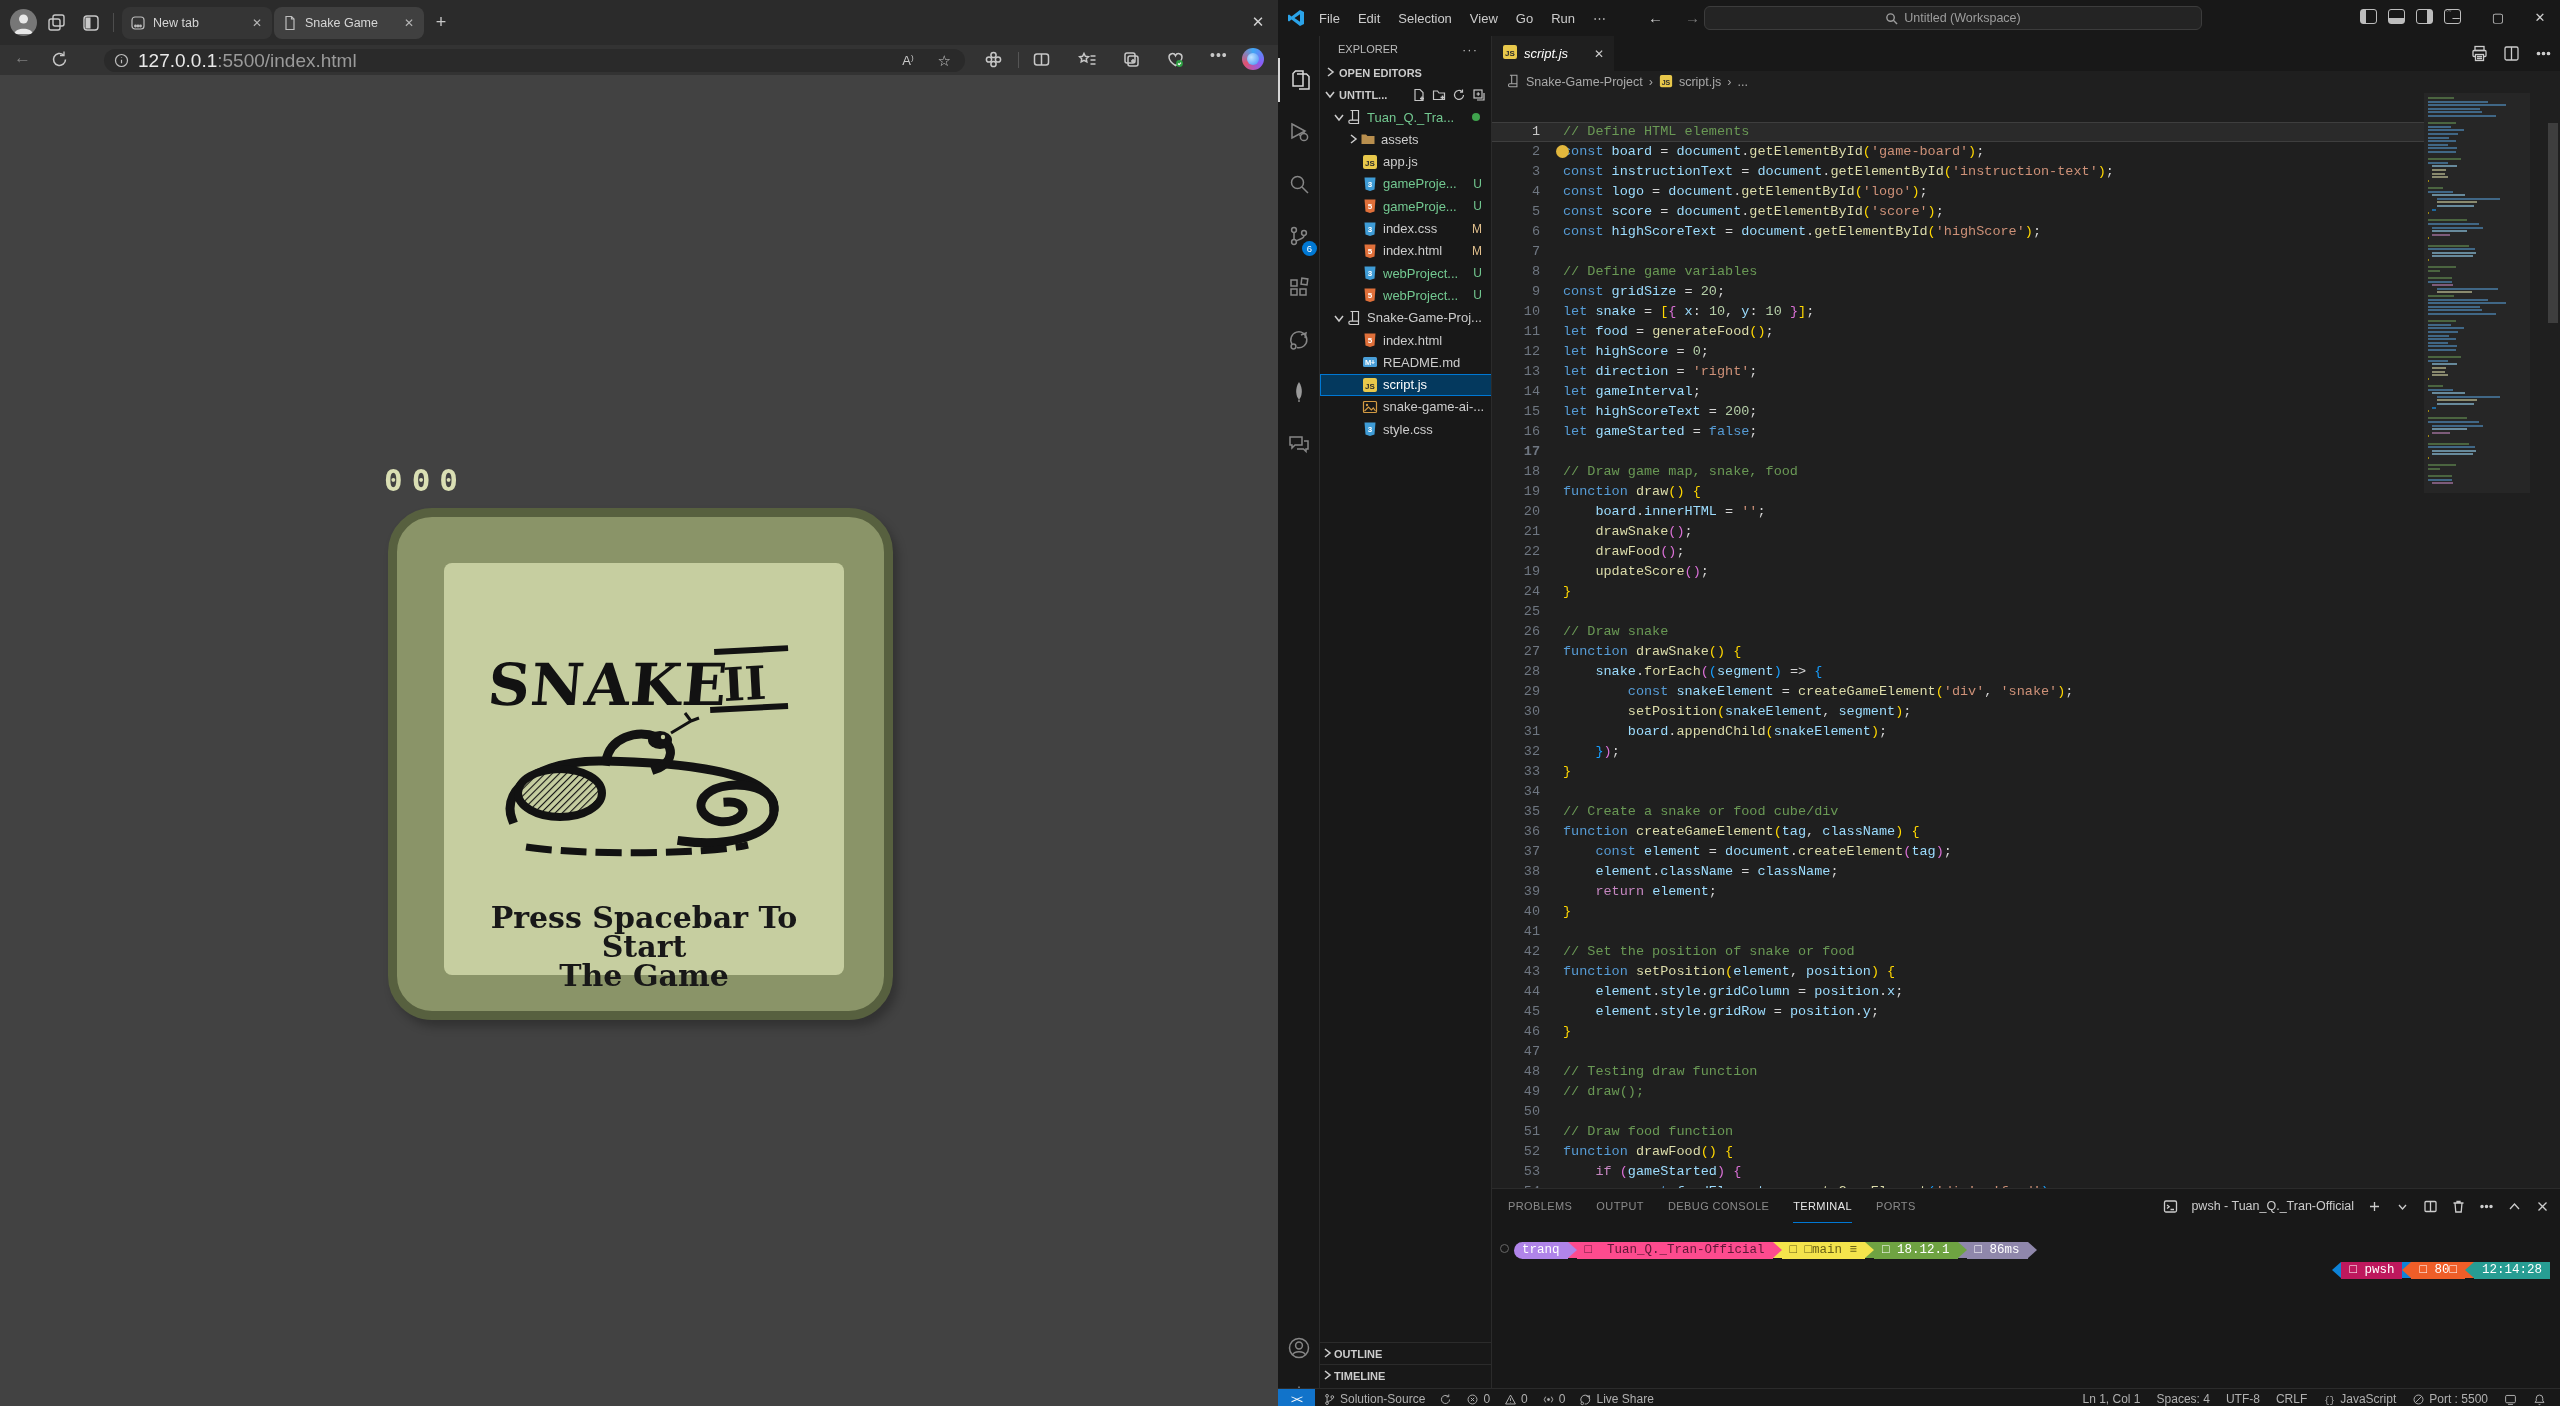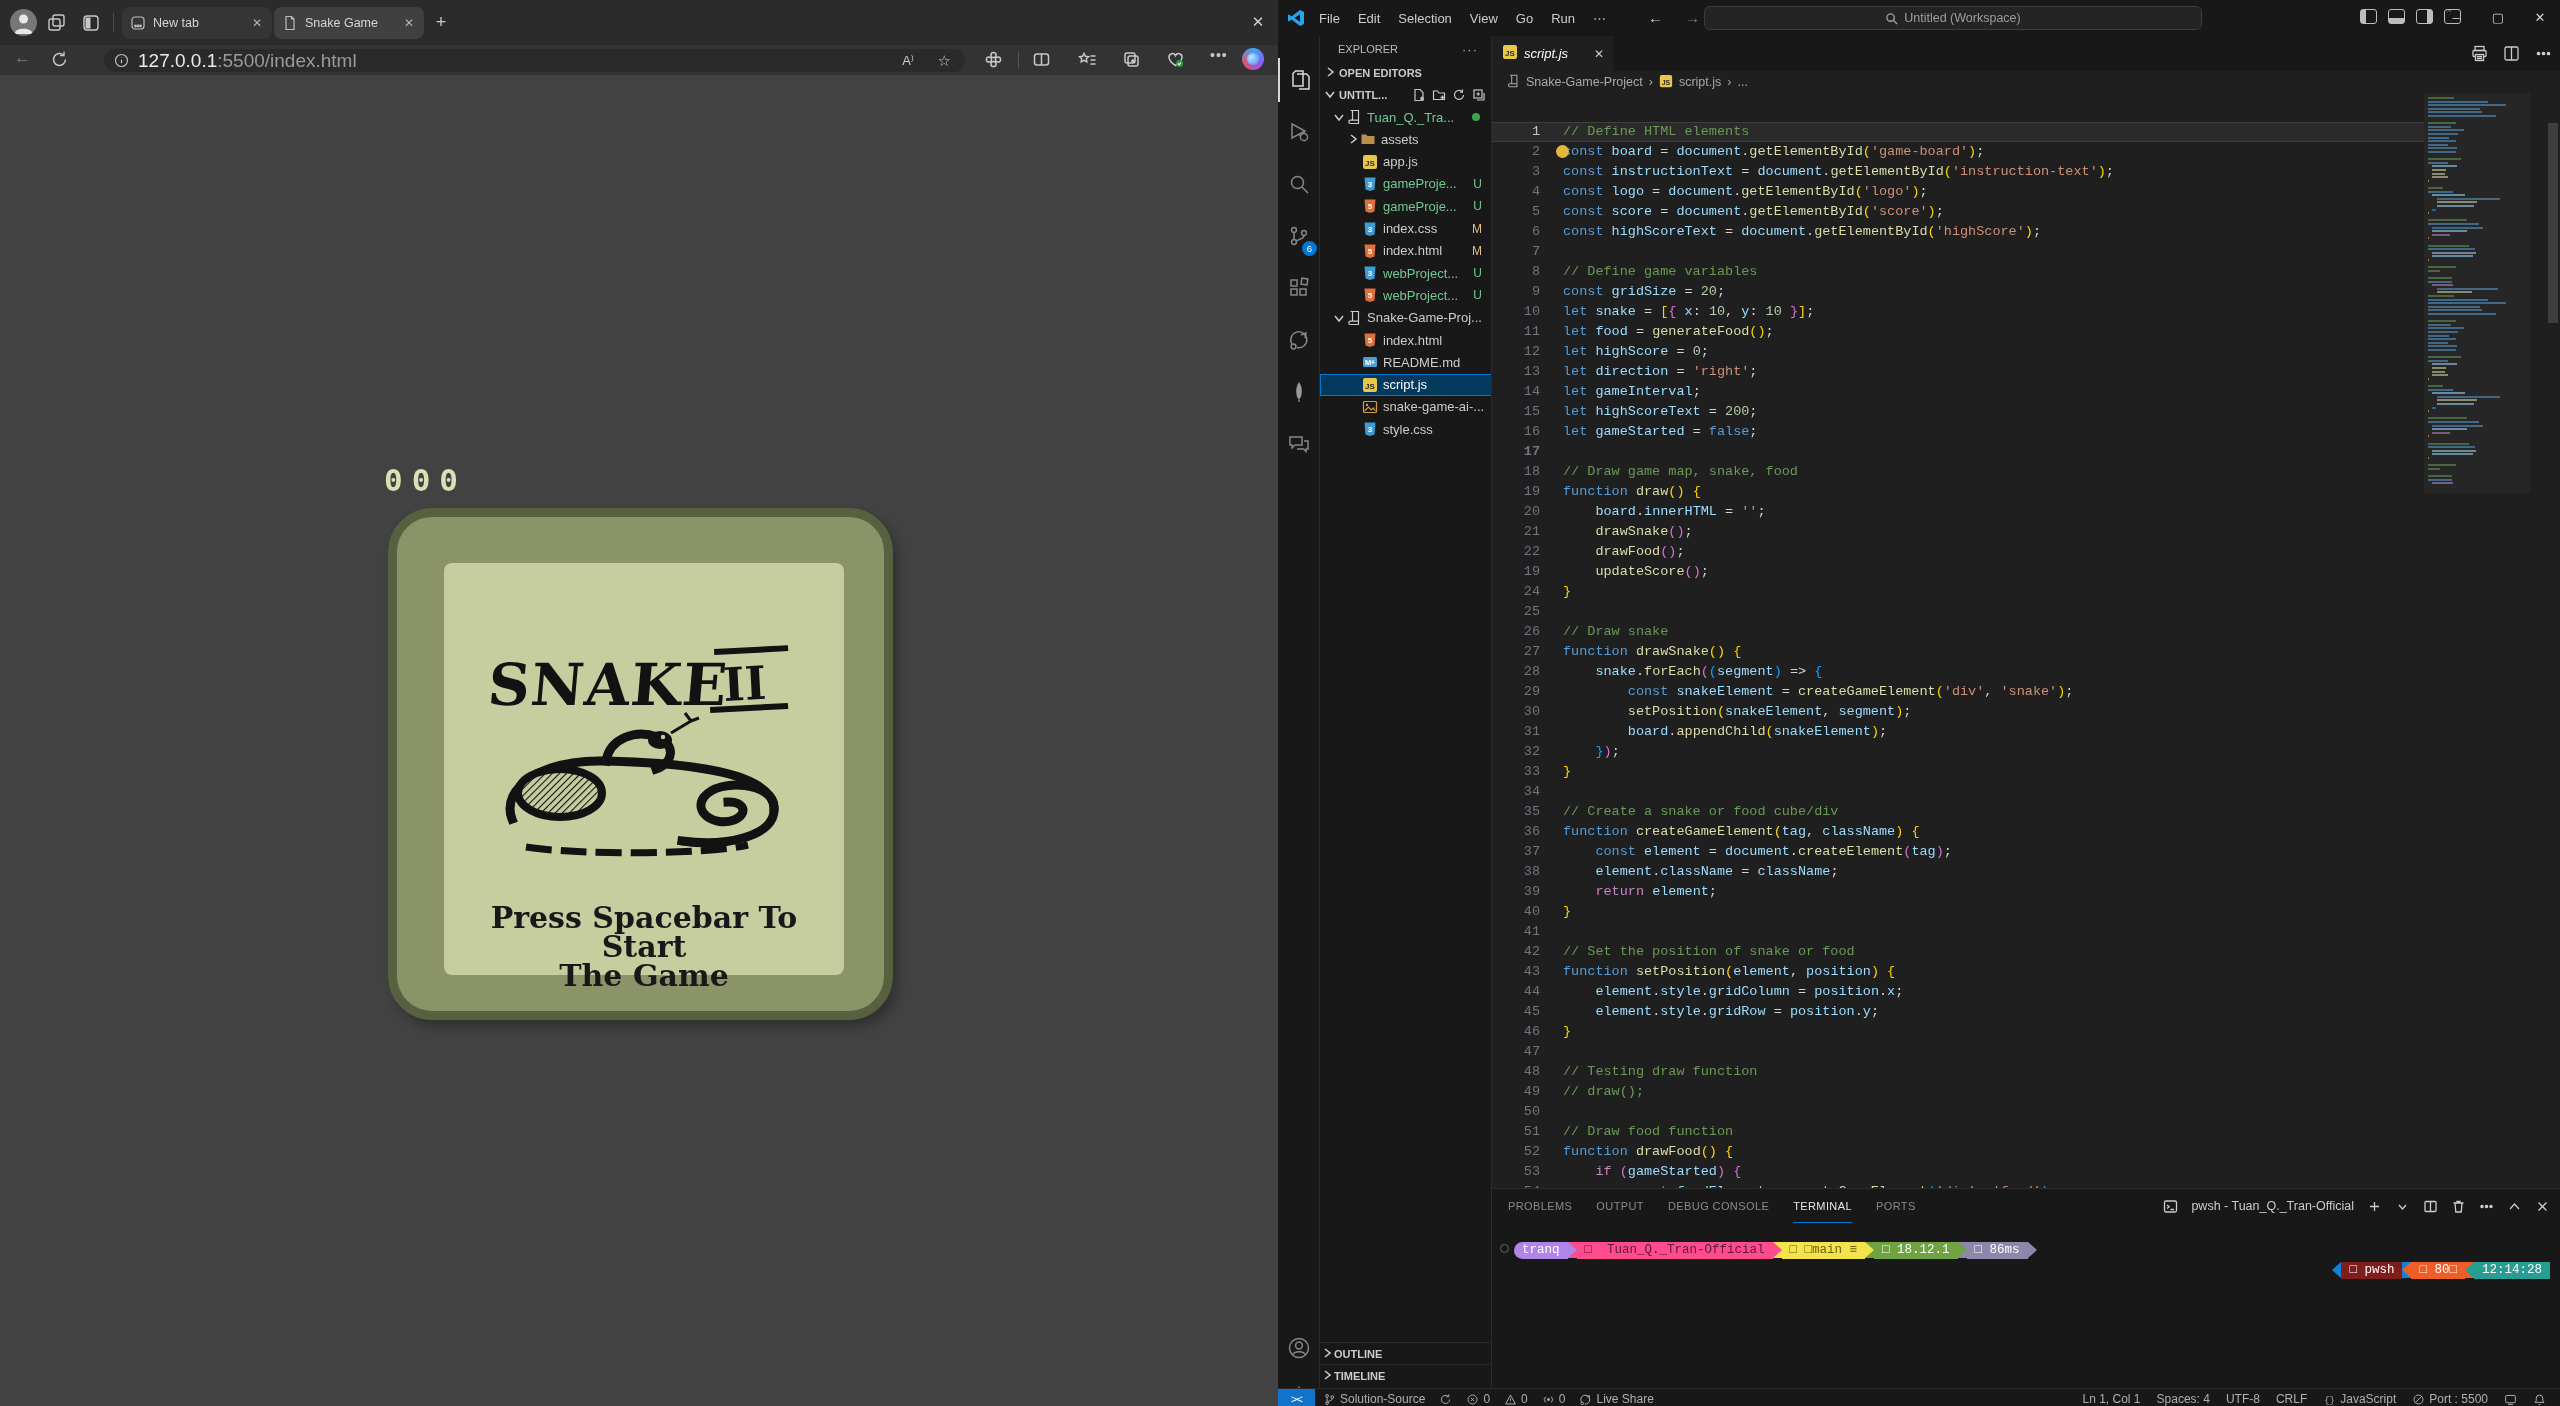--- a/index.html
+++ b/index.html
@@ -892,21 +892,21 @@
             <span class="parrow" style="border-left: 9px solid rgb(253, 75, 142); background: rgb(244, 228, 76);"></span>
             <span class="seg" style="background: rgb(244, 228, 76); color: rgb(107, 98, 23);">□ □main ≡</span>
             <span class="parrow" style="border-left: 9px solid rgb(244, 228, 76); background: rgb(111, 163, 66);"></span>
             <span class="seg" style="background: rgb(111, 163, 66); color: rgb(255, 255, 255);">□ 18.12.1</span>
             <span class="parrow" style="border-left: 9px solid rgb(111, 163, 66); background: rgb(143, 135, 171);"></span>
             <span class="seg" style="background: rgb(143, 135, 171); color: rgb(255, 255, 255);">□ 86ms</span>
             <span class="parrow" style="border-left: 9px solid rgb(143, 135, 171);"></span>
           </div>
         <div class="tline right" id="t-line2" style="top:46px">
             <span class="parrow" style="border-right: 9px solid rgb(13, 131, 216);"></span>
-            <span class="seg" style="background: #7f1d1d; color: rgb(255, 255, 255);">□ pwsh</span>
+            <span class="seg" style="background: #be185d; color: rgb(255, 255, 255);">□ pwsh</span>
             <span class="parrow" style="border-right: 9px solid rgb(239, 94, 40); background: rgb(13, 131, 216);"></span>
             <span class="seg" style="background: rgb(239, 94, 40); color: rgb(255, 255, 255);">□ 80□</span>
             <span class="parrow" style="border-right: 9px solid rgb(39, 157, 147); background: rgb(239, 94, 40);"></span>
             <span class="seg" style="background: rgb(39, 157, 147); color: rgb(255, 255, 255);">12:14:28</span>
           </div>
       </div>
     </div>
 
     <div class="v-status">
       <div class="st-remote">&gt;&lt;</div>

